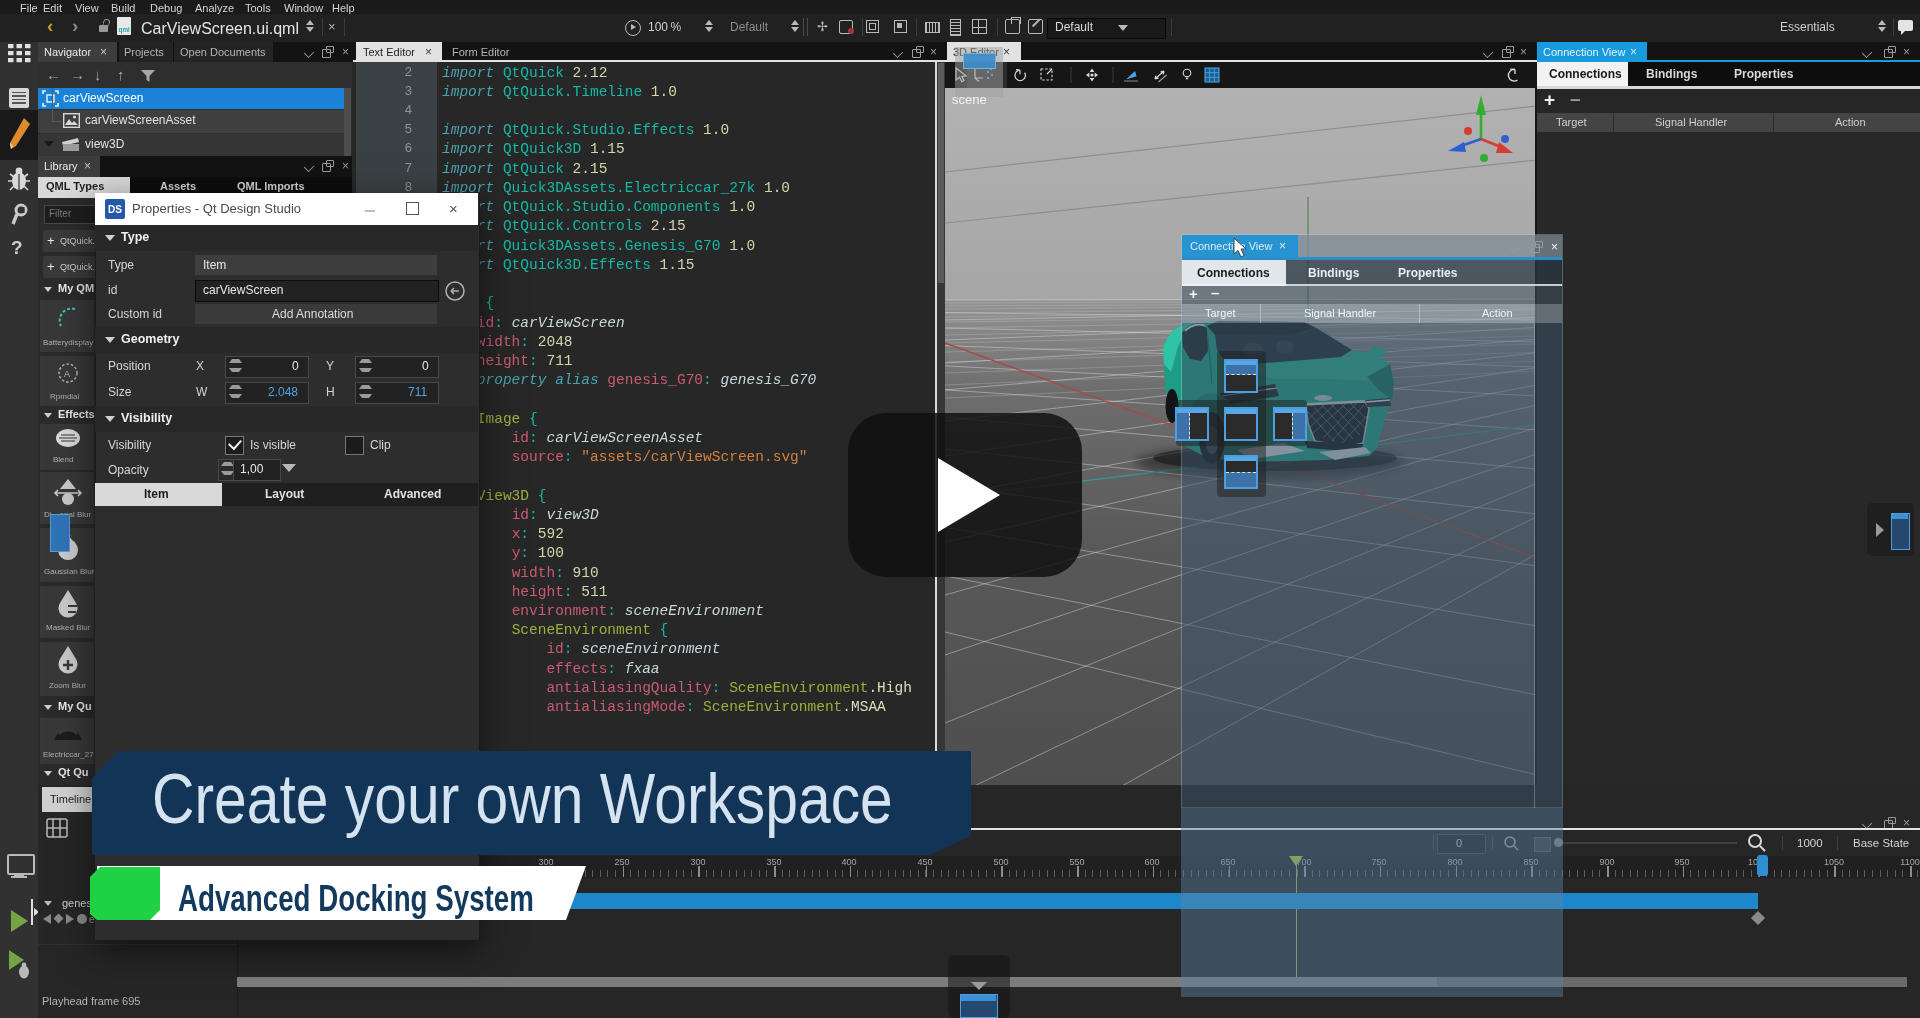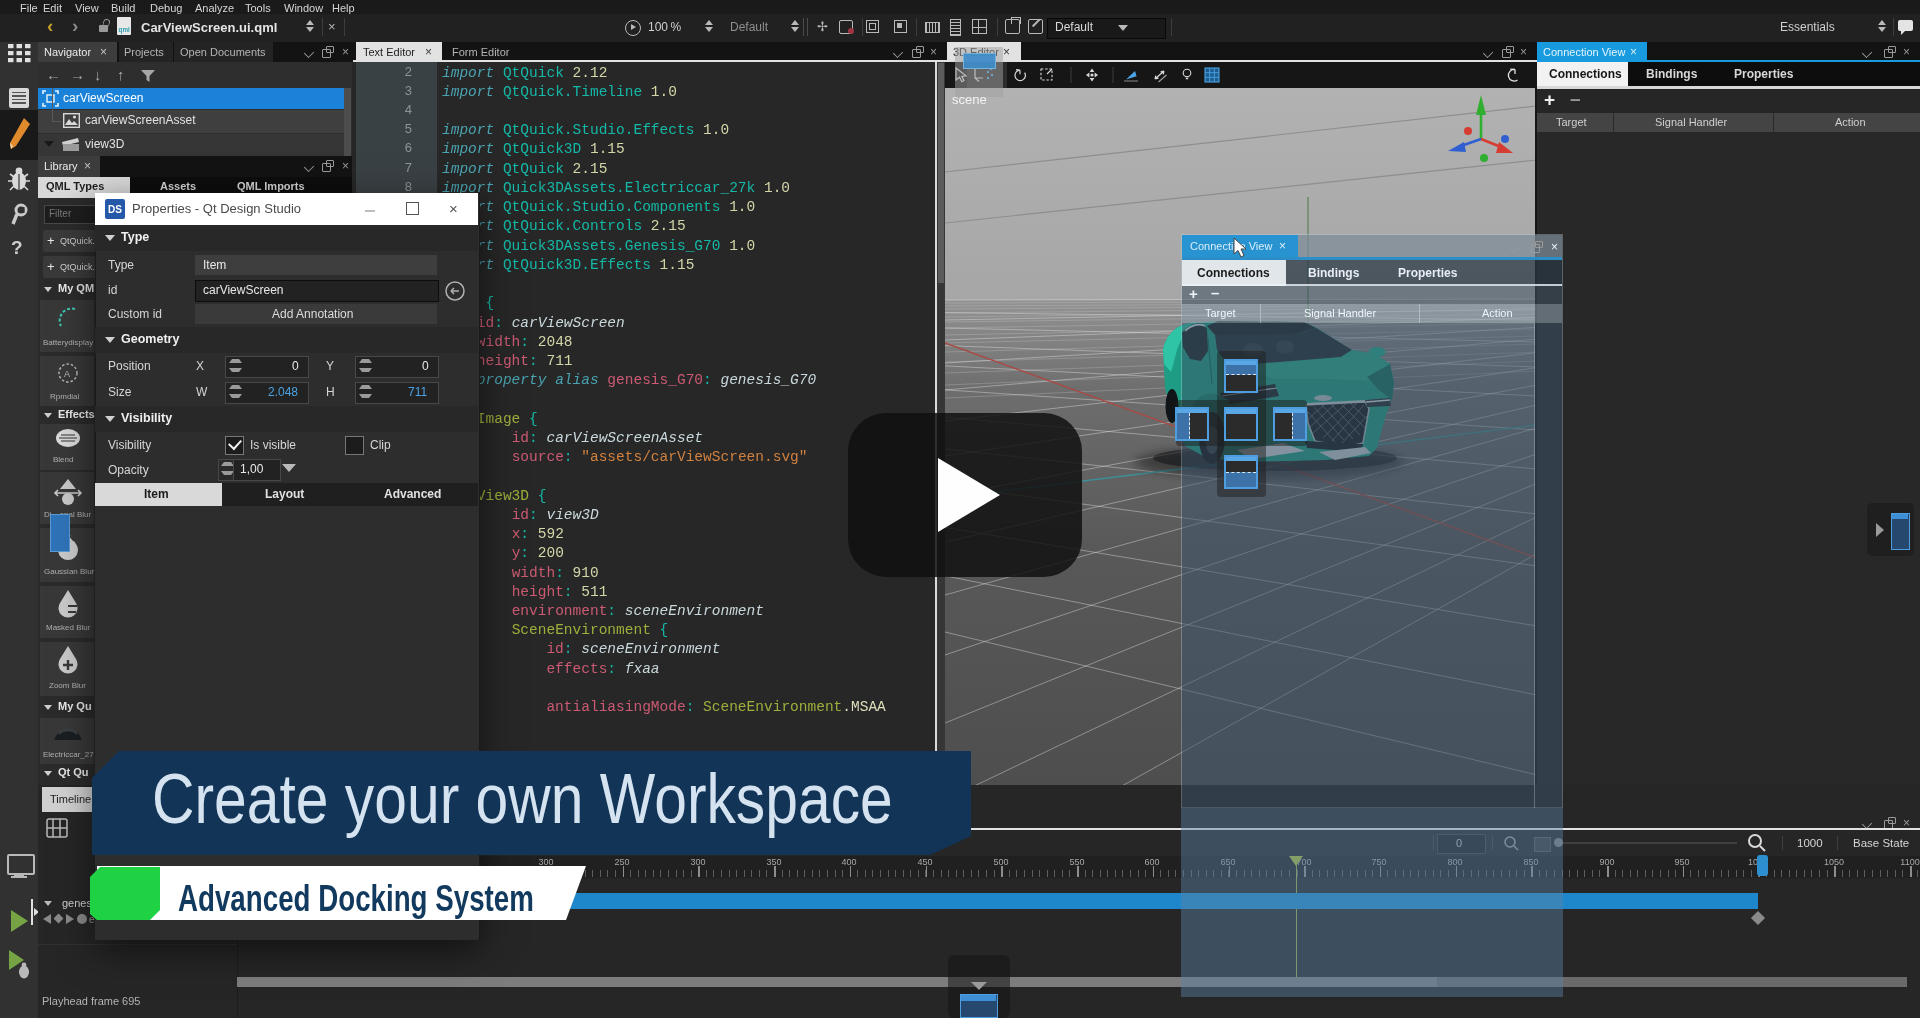--- a/index.html
+++ b/index.html
@@ -46,21 +46,21 @@
 
   <div class="abs" style="left:0;top:14px;width:1920px;height:28px;background:#212121;"></div>
   <div class="txt" style="left:47px;top:15px;color:#c9a02c;font-size:19px;font-weight:bold;">‹</div>
   <div class="txt" style="left:72px;top:15px;color:#8a8a8a;font-size:19px;font-weight:bold;">›</div>
 
   <div class="abs" style="left:99px;top:25px;width:9px;height:7px;background:#9a9a9a;border-radius:1px;"></div>
   <div class="abs" style="left:103px;top:19px;width:5px;height:6px;border:1.5px solid #9a9a9a;border-bottom:none;border-radius:4px 4px 0 0;transform:rotate(14deg);"></div>
 
   <div class="abs" style="left:117px;top:17px;width:14px;height:18px;background:#e8e8e8;border-radius:1px;"></div>
   <div class="txt" style="left:118px;top:26px;font-size:7px;font-weight:bold;color:#2e9db0;transform:scale(0.9,1);">qml</div>
-  <div class="txt" style="left:141px;top:20px;font-size:13px;color:#e4e4e4;font-weight:bold;">CarViewScreen.ui.qml</div>
+  <div class="txt" style="left:141px;top:20px;font-size:16px;color:#e4e4e4;">CarViewScreen.ui.qml</div>
   <div class="spin" style="left:306px;top:20px;"></div>
   <div class="abs" style="left:322px;top:18px;width:1px;height:18px;background:#3d3d3d;"></div>
   <div class="txt" style="left:328px;top:19px;color:#b5b5b5;font-size:13px;">×</div>
   <div class="abs" style="left:344px;top:18px;width:1px;height:18px;background:#3d3d3d;"></div>
 
   <div class="abs" style="left:625px;top:20px;width:14px;height:14px;border:1.5px solid #b9b9b9;border-radius:50%;"></div>
   <div class="abs" style="left:631px;top:24px;width:0;height:0;border-left:5px solid #b9b9b9;border-top:3.5px solid transparent;border-bottom:3.5px solid transparent;"></div>
   <div class="txt" style="left:648px;top:20px;font-size:12px;color:#cfcfcf;">100 %</div>
   <div class="spin" style="left:705px;top:20px;"></div>
   <div class="txt" style="left:730px;top:20px;font-size:12px;color:#8f8f8f;">Default</div>
@@ -362,27 +362,28 @@
       <div style="position:absolute;left:86px;top:251.5px;white-space:pre;"><span class="c-pl">    </span><span class="c-pr">id</span><span class="c-pl">: </span><span class="c-va">carViewScreen</span></div>
       <div style="position:absolute;left:86px;top:270.7px;white-space:pre;"><span class="c-pl">    </span><span class="c-pr">width</span><span class="c-pl">: </span><span class="c-nu">2048</span></div>
       <div style="position:absolute;left:86px;top:289.9px;white-space:pre;"><span class="c-pl">    </span><span class="c-pr">height</span><span class="c-pl">: </span><span class="c-nu">711</span></div>
       <div style="position:absolute;left:86px;top:309.2px;white-space:pre;"><span class="c-pl">    </span><span class="c-kw">property alias</span><span class="c-pl"> </span><span class="c-pr">genesis_G70</span><span class="c-pl">: </span><span class="c-va">genesis_G70</span></div>
       <div style="position:absolute;left:86px;top:347.6px;white-space:pre;"><span class="c-pl">    </span><span class="c-ty">Image</span><span class="c-pl"> {</span></div>
       <div style="position:absolute;left:86px;top:366.9px;white-space:pre;"><span class="c-pl">        </span><span class="c-pr">id</span><span class="c-pl">: </span><span class="c-va">carViewScreenAsset</span></div>
       <div style="position:absolute;left:86px;top:386.1px;white-space:pre;"><span class="c-pl">        </span><span class="c-pr">source</span><span class="c-pl">: </span><span class="c-st">"assets/carViewScreen.svg"</span></div>
       <div style="position:absolute;left:86px;top:424.6px;white-space:pre;"><span class="c-pl">    </span><span class="c-ty">View3D</span><span class="c-pl"> {</span></div>
       <div style="position:absolute;left:86px;top:443.8px;white-space:pre;"><span class="c-pl">        </span><span class="c-pr">id</span><span class="c-pl">: </span><span class="c-va">view3D</span></div>
       <div style="position:absolute;left:86px;top:463.0px;white-space:pre;"><span class="c-pl">        </span><span class="c-pr">x</span><span class="c-pl">: </span><span class="c-nu">592</span></div>
-      <div style="position:absolute;left:86px;top:482.2px;white-space:pre;"><span class="c-pl">        </span><span class="c-pr">y</span><span class="c-pl">: </span><span class="c-nu">200</span></div>
+      <div style="position:absolute;left:86px;top:482.2px;white-space:pre;"><span class="c-pl">        </span><span class="c-pr">y</span><span class="c-pl">: </span><span class="c-nu">100</span></div>
       <div style="position:absolute;left:86px;top:501.5px;white-space:pre;"><span class="c-pl">        </span><span class="c-pr">width</span><span class="c-pl">: </span><span class="c-nu">910</span></div>
       <div style="position:absolute;left:86px;top:520.7px;white-space:pre;"><span class="c-pl">        </span><span class="c-pr">height</span><span class="c-pl">: </span><span class="c-nu">511</span></div>
       <div style="position:absolute;left:86px;top:539.9px;white-space:pre;"><span class="c-pl">        </span><span class="c-pr">environment</span><span class="c-pl">: </span><span class="c-va">sceneEnvironment</span></div>
       <div style="position:absolute;left:86px;top:559.2px;white-space:pre;"><span class="c-pl">        </span><span class="c-ty">SceneEnvironment</span><span class="c-pl"> {</span></div>
       <div style="position:absolute;left:86px;top:578.4px;white-space:pre;"><span class="c-pl">            </span><span class="c-pr">id</span><span class="c-pl">: </span><span class="c-va">sceneEnvironment</span></div>
       <div style="position:absolute;left:86px;top:597.6px;white-space:pre;"><span class="c-pl">            </span><span class="c-pr">effects</span><span class="c-pl">: </span><span class="c-va">fxaa</span></div>
+      <div style="position:absolute;left:86px;top:616.9px;white-space:pre;"><span class="c-pl">            </span><span class="c-pr">antialiasingQuality</span><span class="c-pl">: </span><span class="c-ty">SceneEnvironment</span><span class="c-en">.High</span></div>
       <div style="position:absolute;left:86px;top:636.1px;white-space:pre;"><span class="c-pl">            </span><span class="c-pr">antialiasingMode</span><span class="c-pl">: </span><span class="c-ty">SceneEnvironment</span><span class="c-en">.MSAA</span></div>
     </div>
 
   <div class="abs" style="left:935px;top:62px;width:2px;height:750px;background:#dadada;"></div>
   <div class="abs" style="left:937px;top:62px;width:8px;height:750px;background:#363636;"></div>
   <div class="abs" style="left:938px;top:63px;width:6px;height:220px;background:#5b5b5b;"></div>
 
   <div class="abs" style="left:945px;top:62px;width:592px;height:26px;background:#161616;"></div>
   <svg class="abs" style="left:945px;top:62px;" width="592" height="26" viewBox="0 0 592 26">
     <rect x="22" y="0" width="40" height="26" fill="#2c2c2c"></rect>

